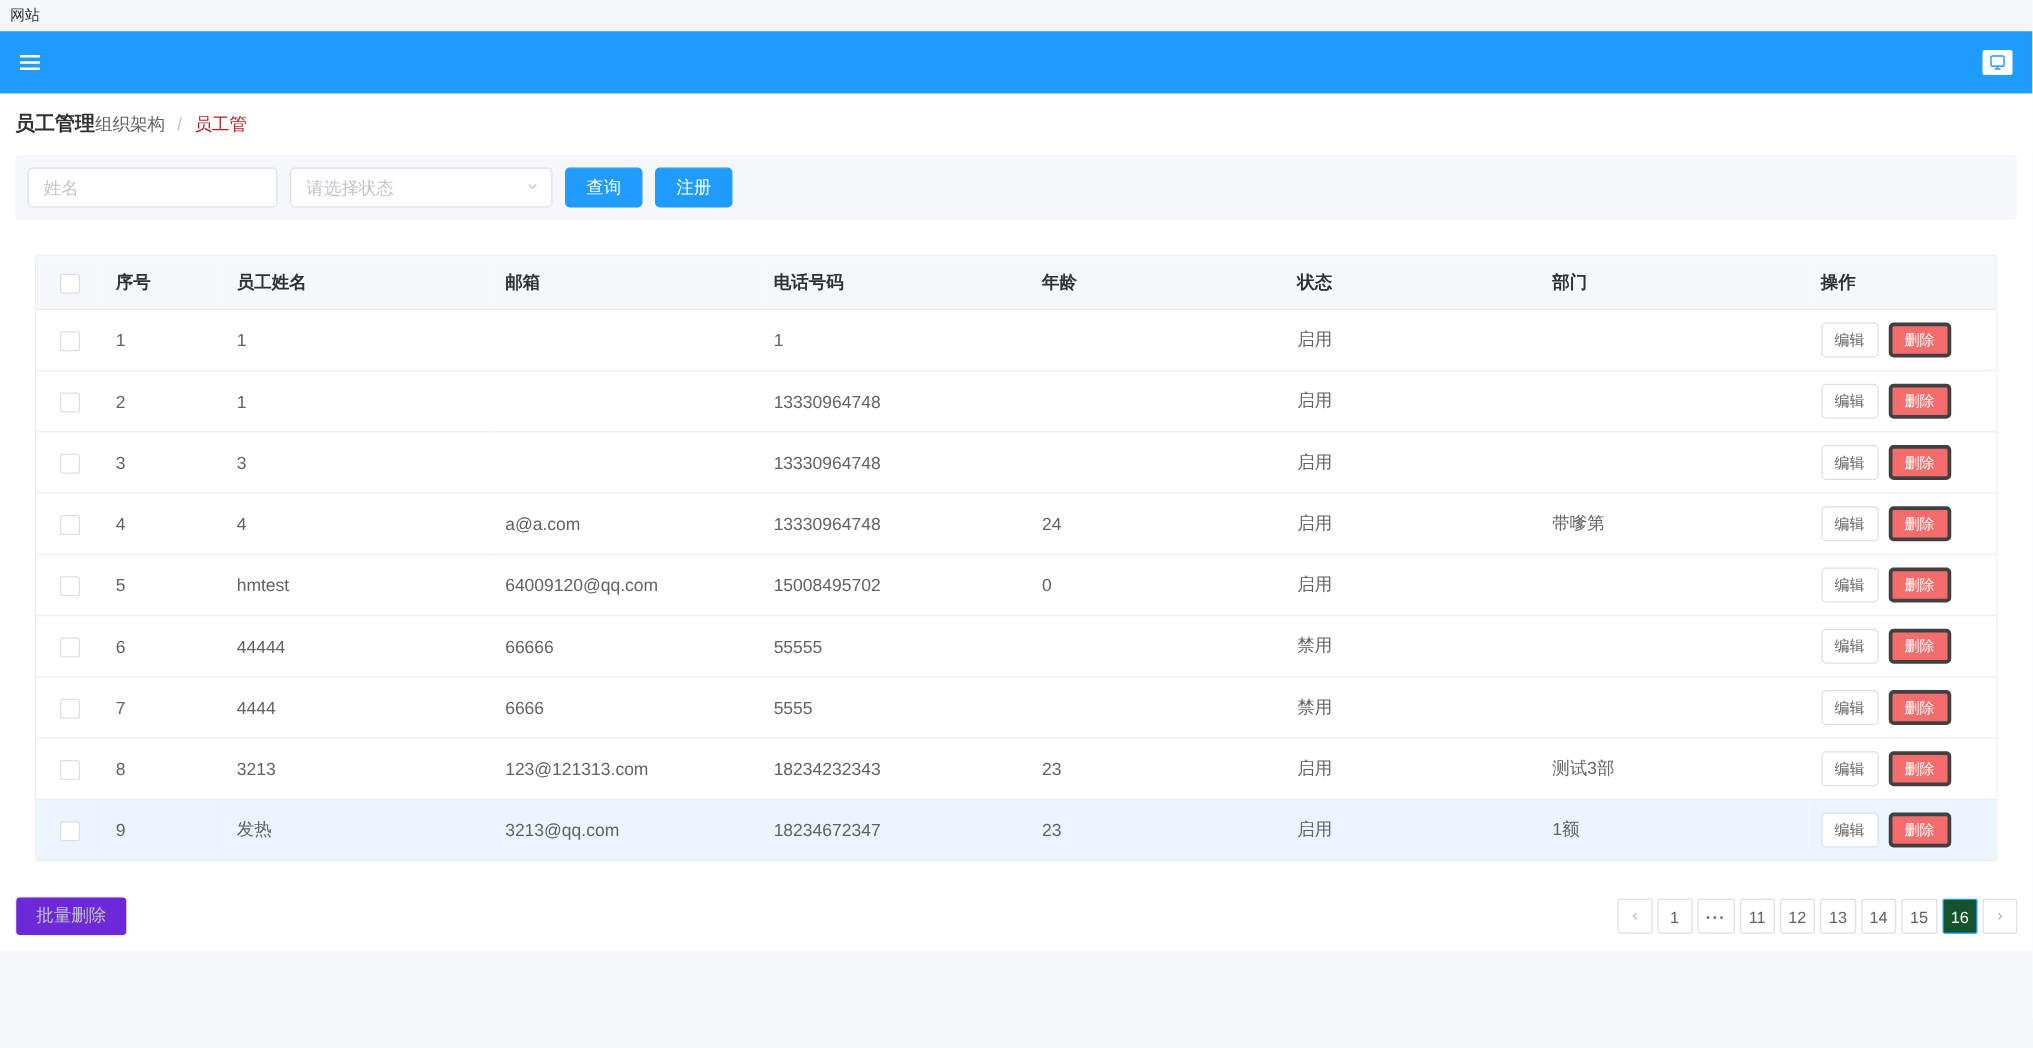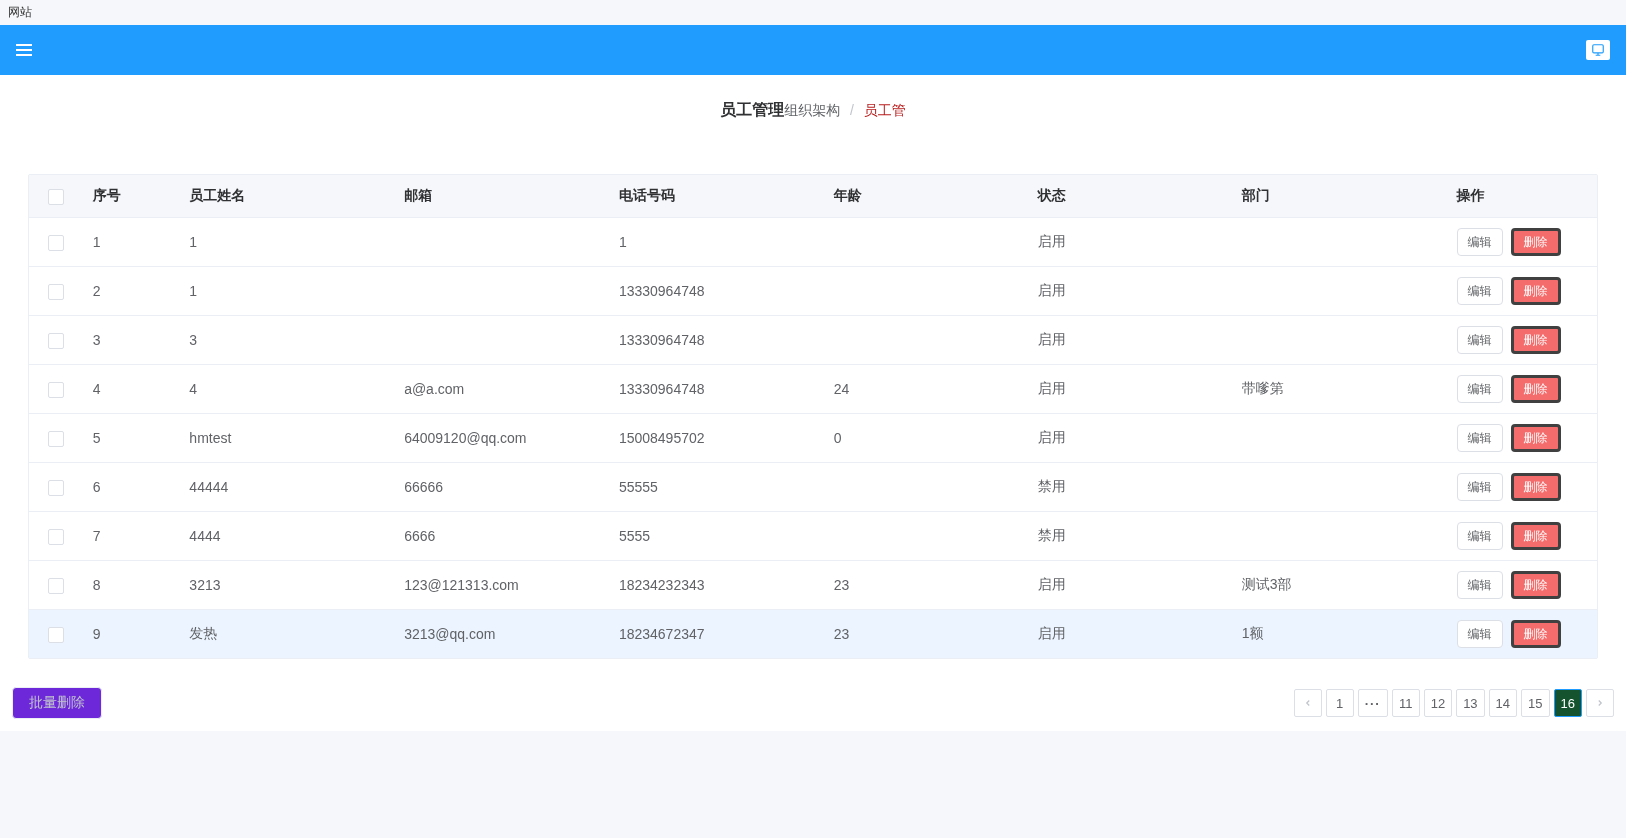--- a/index.html
+++ b/index.html
@@ -45,23 +45,23 @@
       align-items: center;
       justify-content: center;
       color: #1f9cfd;
       font-size: 10px;
     }
     .content-wrap {
       background: #fff;
     }
     .page-header {
       display: flex;
-      justify-content: center;
-      align-items: center;
-      padding: 25px 12px;
+      justify-content: flex-start;
+      align-items: center;
+      padding: 14px 12px;
       background: #fff;
     }
     .page-title {
       font-size: 16px;
       font-weight: 600;
       color: #303133;
     }
     .breadcrumb {
       font-size: 14px;
       color: #606266;
@@ -254,20 +254,33 @@
 <div class="content-wrap">
   <div class="page-header">
     <div class="page-title">员工管理</div>
     <div class="breadcrumb">
       <span>组织架构</span>
       <span class="sep">/</span>
       <span class="current">员工管</span>
     </div>
   </div>
 
+  <div class="filter-bar">
+    <input class="input-text" type="text" placeholder="姓名" style="">
+    <div class="select-wrap">
+      <input class="input-text" type="text" readonly="" placeholder="请选择状态" style="">
+      <span class="select-arrow">
+        <svg width="12" height="12" viewBox="0 0 24 24" fill="none" stroke="currentColor" stroke-width="2">
+            <polyline points="6 9 12 15 18 9"></polyline>
+          </svg>
+      </span>
+    </div>
+    <button class="btn btn-primary">查询</button>
+    <button class="btn btn-primary">注册</button>
+  </div>
 
   <div class="table-wrap">
     <table>
       <thead>
         <tr>
           <th class="col-check"><span class="checkbox"></span></th>
           <th class="col-index">序号</th>
           <th class="col-name">员工姓名</th>
           <th class="col-email">邮箱</th>
           <th class="col-phone">电话号码</th>

